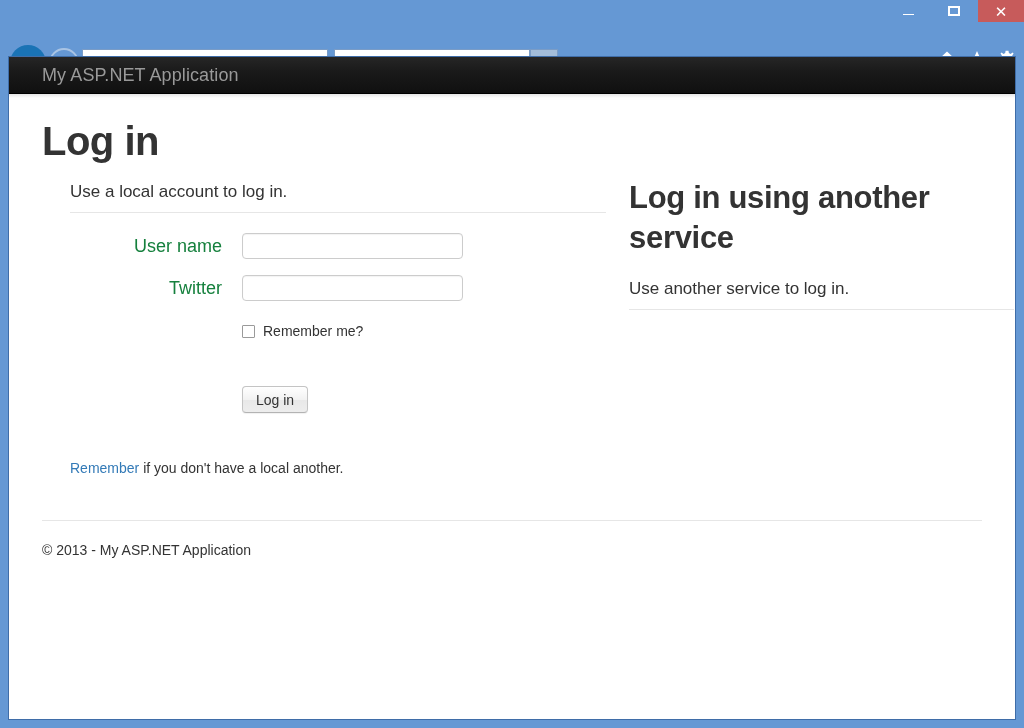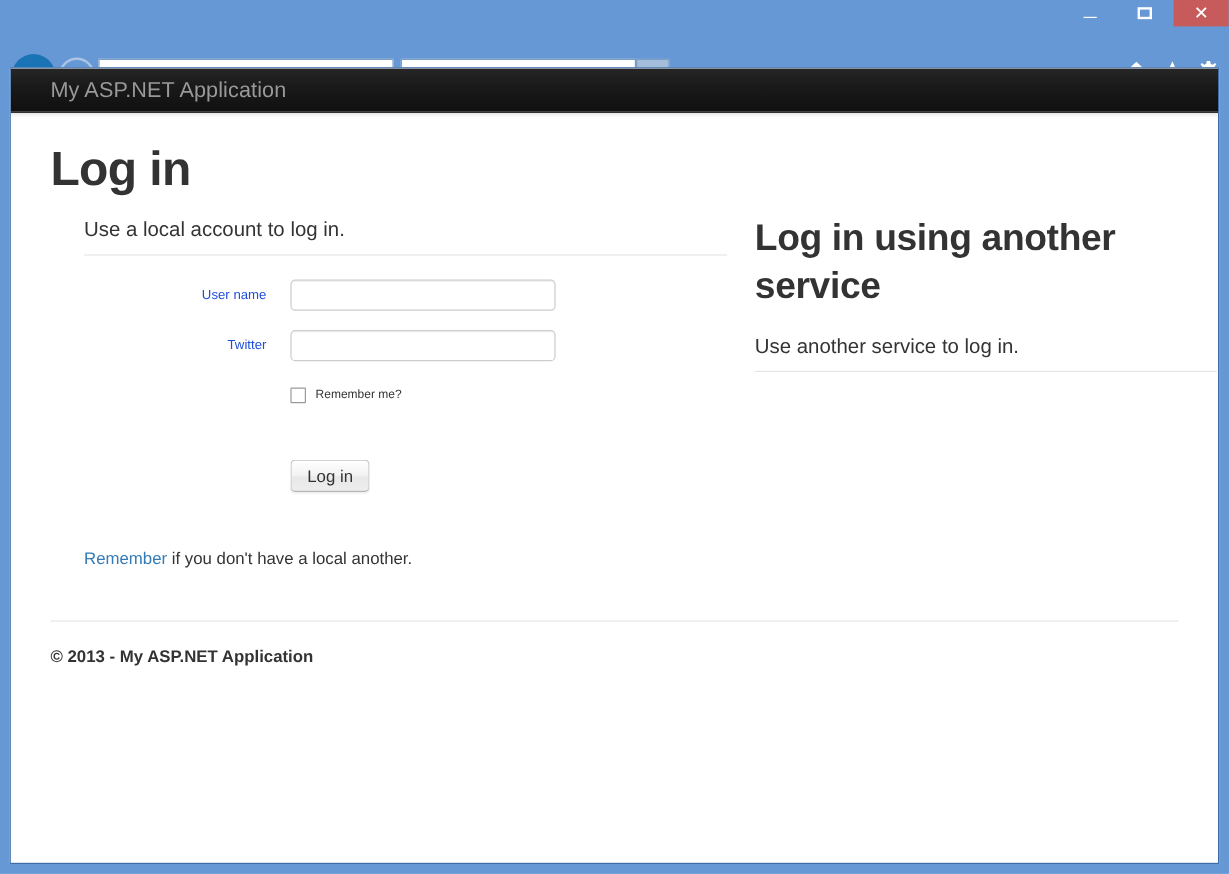--- a/index.html
+++ b/index.html
@@ -201,22 +201,22 @@
   
   .form-row {
     display: flex; align-items: center;
     margin-top: 16px;
   }
   .form-row.first { margin-top: 20px; }
   .ctl-label {
     width: 172px; flex: 0 0 172px;
     text-align: right;
     padding-right: 20px;
-    font-size: 11px;
-    color: #1d4ed8;
+    font-size: 18px;
+    color: #15803d;
   }
   .ctl-input {
     width: 221px; height: 26px;
     border: 1px solid #cccccc;
     border-radius: 4px;
     background: #fff;
     font-size: 14px;
     padding: 0 6px;
     color: #555;
     box-shadow: inset 0 1px 1px rgba(0,0,0,.05);
@@ -224,21 +224,21 @@
   }
   .offset { margin-left: 172px; }
   .check-row { display: flex; align-items: center; margin-top: 22px; }
   .chk {
     width: 13px; height: 13px;
     border: 1px solid #9a9a9a;
     background: #fff;
     border-radius: 1px;
     flex: 0 0 auto;
   }
-  .chk-label { font-size: 10px; color: #333; margin-left: 8px; }
+  .chk-label { font-size: 14px; color: #333; margin-left: 8px; }
 
   .btn {
     display: inline-flex; align-items: center; justify-content: center;
     background: linear-gradient(to bottom, #ffffff 0%, #f2f2f2 50%, #e8e8e8 51%, #ededed 100%);
     border: 1px solid #c4c4c4;
     border-bottom-color: #b3b3b3;
     border-radius: 4px;
     font-size: 14px;
     color: #333333;
     height: 27px;
@@ -276,21 +276,20 @@
     padding: 0 33px;
   }
   hr.footer-sep {
     border: none; border-top: 1px solid #e6e6e6;
     margin: 0;
   }
   #copyright {
     font-size: 14px;
     color: #333333;
     margin-top: 21px;
-    font-weight: bold;
   }
 </style>
 </head>
 <body>
 
 <div id="window">
 
   <div id="caption-bar">
     <div class="caption-btn" id="btn-min">
       <span class="glyph-min"></span>

